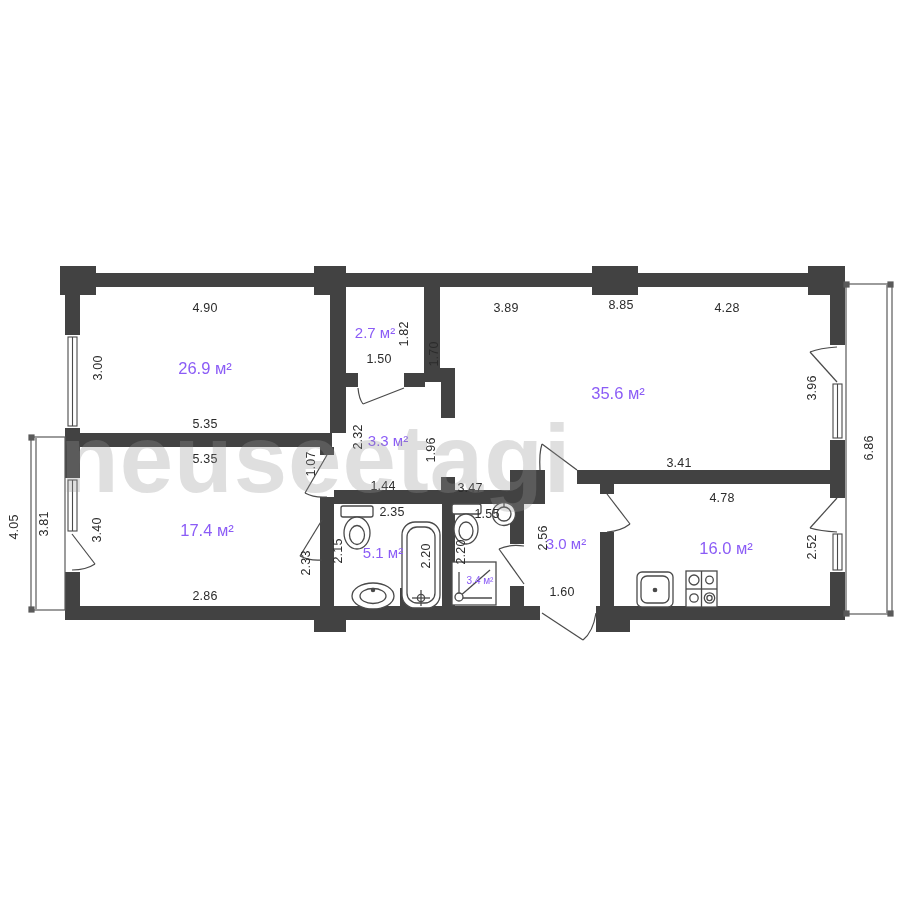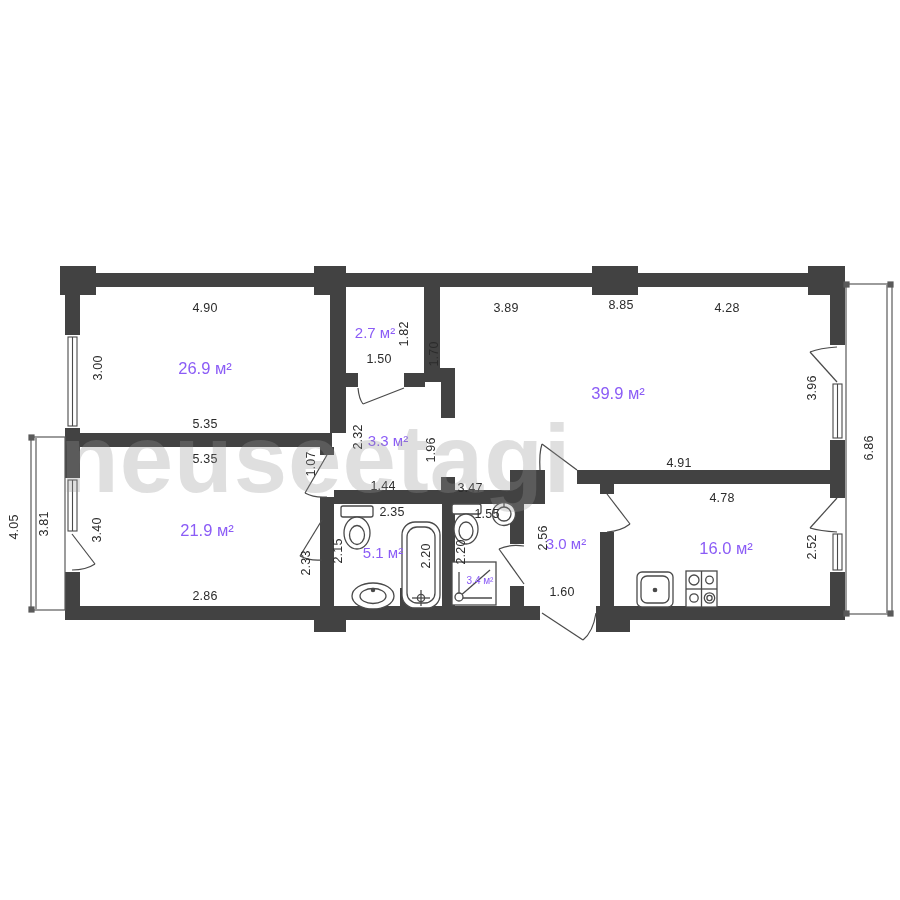--- a/index.html
+++ b/index.html
@@ -191,38 +191,38 @@
         <circle cx="709.5" cy="598" r="5.2"></circle>
         <circle cx="709.5" cy="598" r="2.6"></circle>
       </g>
     </g>
   </svg>
 
   <div class="watermark">neuseetagi</div>
 
   <div class="room" style="left:205px;top:368px">26.9 м²</div>
   <div class="room" style="left:375px;top:332px;font-size:15px">2.7 м²</div>
-  <div class="room" style="left:618px;top:393px">39.9 м²</div>
+  <div class="room" style="left:618px;top:393px">35.6 м²</div>
   <div class="room" style="left:388px;top:440px;font-size:15px">3.3 м²</div>
-  <div class="room" style="left:207px;top:530px">21.9 м²</div>
+  <div class="room" style="left:207px;top:530px">17.4 м²</div>
   <div class="room" style="left:383px;top:552px;font-size:15px">5.1 м²</div>
   <div class="room" style="left:480px;top:580px;font-size:10px">3.4 м²</div>
   <div class="room" style="left:566px;top:543px;font-size:15px">3.0 м²</div>
   <div class="room" style="left:726px;top:548px">16.0 м²</div>
 
   <div class="dim" style="left:205px;top:308px">4.90</div>
   <div class="dim" style="left:506px;top:308px">3.89</div>
   <div class="dim" style="left:621px;top:305px">8.85</div>
   <div class="dim" style="left:727px;top:308px">4.28</div>
   <div class="dim" style="left:379px;top:359px">1.50</div>
   <div class="dim" style="left:205px;top:424px">5.35</div>
   <div class="dim" style="left:205px;top:459px">5.35</div>
   <div class="dim" style="left:383px;top:486px">1.44</div>
   <div class="dim" style="left:470px;top:488px">3.47</div>
-  <div class="dim" style="left:679px;top:463px">4.91</div>
+  <div class="dim" style="left:679px;top:463px">3.41</div>
   <div class="dim" style="left:722px;top:498px">4.78</div>
   <div class="dim" style="left:392px;top:512px">2.35</div>
   <div class="dim" style="left:487px;top:514px">1.55</div>
   <div class="dim" style="left:205px;top:596px">2.86</div>
   <div class="dim" style="left:562px;top:592px">1.60</div>
 
   <div class="dim v" style="left:98px;top:368px">3.00</div>
   <div class="dim v" style="left:404px;top:334px">1.82</div>
   <div class="dim v" style="left:434px;top:354px">1.70</div>
   <div class="dim v" style="left:812px;top:388px">3.96</div>

